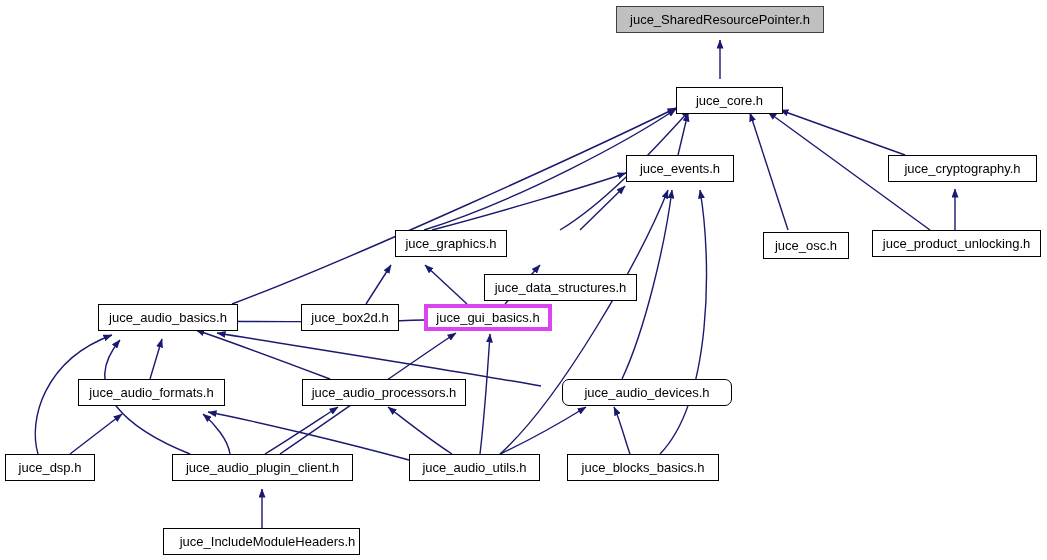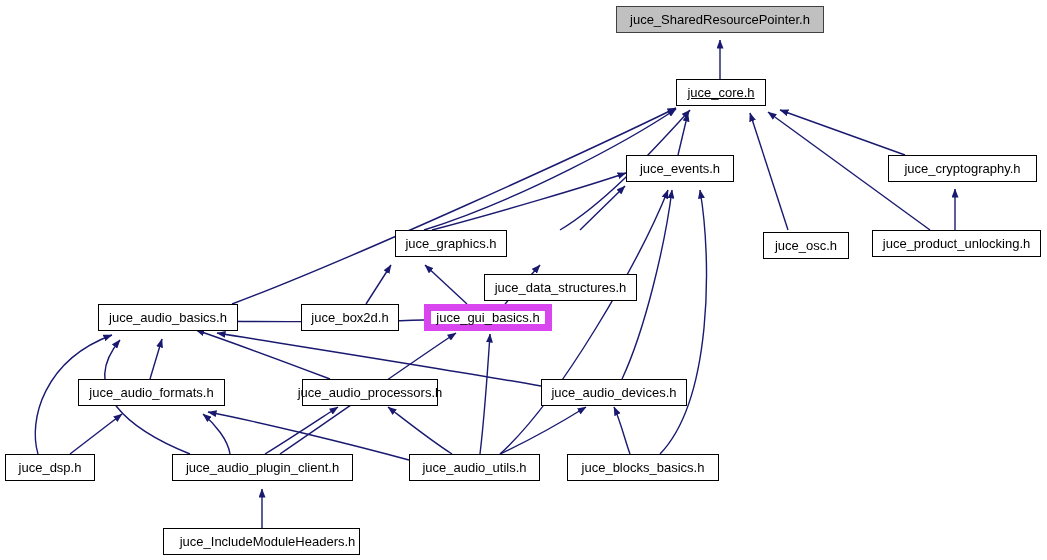--- a/index.html
+++ b/index.html
@@ -37,21 +37,21 @@
     line-height: 1;
     white-space: nowrap;
     letter-spacing: 0px;
     z-index: 3;
   }
   .node.root {
     background: #c0c0c0;
     border: 1px solid #404040;
   }
   .node.focus {
-    border: 7px solid #d946ef;
+    border: 4px solid #d946ef;
   }
   .node-label {
     display: block;
     padding: 0 2px;
   }
 </style>
 </head>
 <body>
 
 <div id="graph">
@@ -94,21 +94,21 @@
         <path d="M630,454 C625,440 620,420 614,407" fill="none" stroke="#191970" stroke-width="1.4" marker-end="url(#arrowhead)"></path>
         <path d="M280,454 C330,420 415,360 456,333" fill="none" stroke="#191970" stroke-width="1.4" marker-end="url(#arrowhead)"></path>
         <path d="M480,454 C484,420 488,365 490,334" fill="none" stroke="#191970" stroke-width="1.4" marker-end="url(#arrowhead)"></path>
         <path d="M262,528 L262,489" fill="none" stroke="#191970" stroke-width="1.4" marker-end="url(#arrowhead)"></path>
       </g>
   </svg>
   <div id="node-layer">
       <div class="node root" style="left: 616px; top: 6px; width: 208px; height: 27px;">
         <span class="node-label">juce_SharedResourcePointer.h</span>
       </div>
-      <div class="node" style="left: 676px; top: 79px; width: 90px; height: 27px; text-decoration: underline;">
+      <div class="node" style="left: 676px; top: 87px; width: 107px; height: 27px;">
         <span class="node-label">juce_core.h</span>
       </div>
       <div class="node" style="left: 626px; top: 155px; width: 108px; height: 27px;">
         <span class="node-label">juce_events.h</span>
       </div>
       <div class="node" style="left: 888px; top: 155px; width: 149px; height: 27px;">
         <span class="node-label">juce_cryptography.h</span>
       </div>
       <div class="node" style="left: 347px; top: 230px; width: 112px; height: 27px; margin-left: 48px;">
         <span class="node-label">juce_graphics.h</span>
@@ -127,24 +127,24 @@
       </div>
       <div class="node" style="left: 301px; top: 304px; width: 98px; height: 27px;">
         <span class="node-label">juce_box2d.h</span>
       </div>
       <div class="node focus" style="left: 424px; top: 304px; width: 128px; height: 27px;">
         <span class="node-label">juce_gui_basics.h</span>
       </div>
       <div class="node" style="left: 78px; top: 379px; width: 147px; height: 27px; align-items: center;">
         <span class="node-label">juce_audio_formats.h</span>
       </div>
-      <div class="node" style="left: 302px; top: 379px; width: 136px; height: 27px;">
+      <div class="node" style="left: 302px; top: 379px; width: 164px; height: 27px;">
         <span class="node-label">juce_audio_processors.h</span>
       </div>
-      <div class="node" style="left: 541px; top: 379px; width: 146px; height: 27px;">
+      <div class="node" style="left: 562px; top: 379px; width: 170px; height: 27px; border-radius: 7px;">
         <span class="node-label">juce_audio_devices.h</span>
       </div>
       <div class="node" style="left: 5px; top: 454px; width: 90px; height: 27px;">
         <span class="node-label">juce_dsp.h</span>
       </div>
       <div class="node" style="left: 172px; top: 454px; width: 181px; height: 27px;">
         <span class="node-label">juce_audio_plugin_client.h</span>
       </div>
       <div class="node" style="left: 409px; top: 454px; width: 131px; height: 27px;">
         <span class="node-label">juce_audio_utils.h</span>

